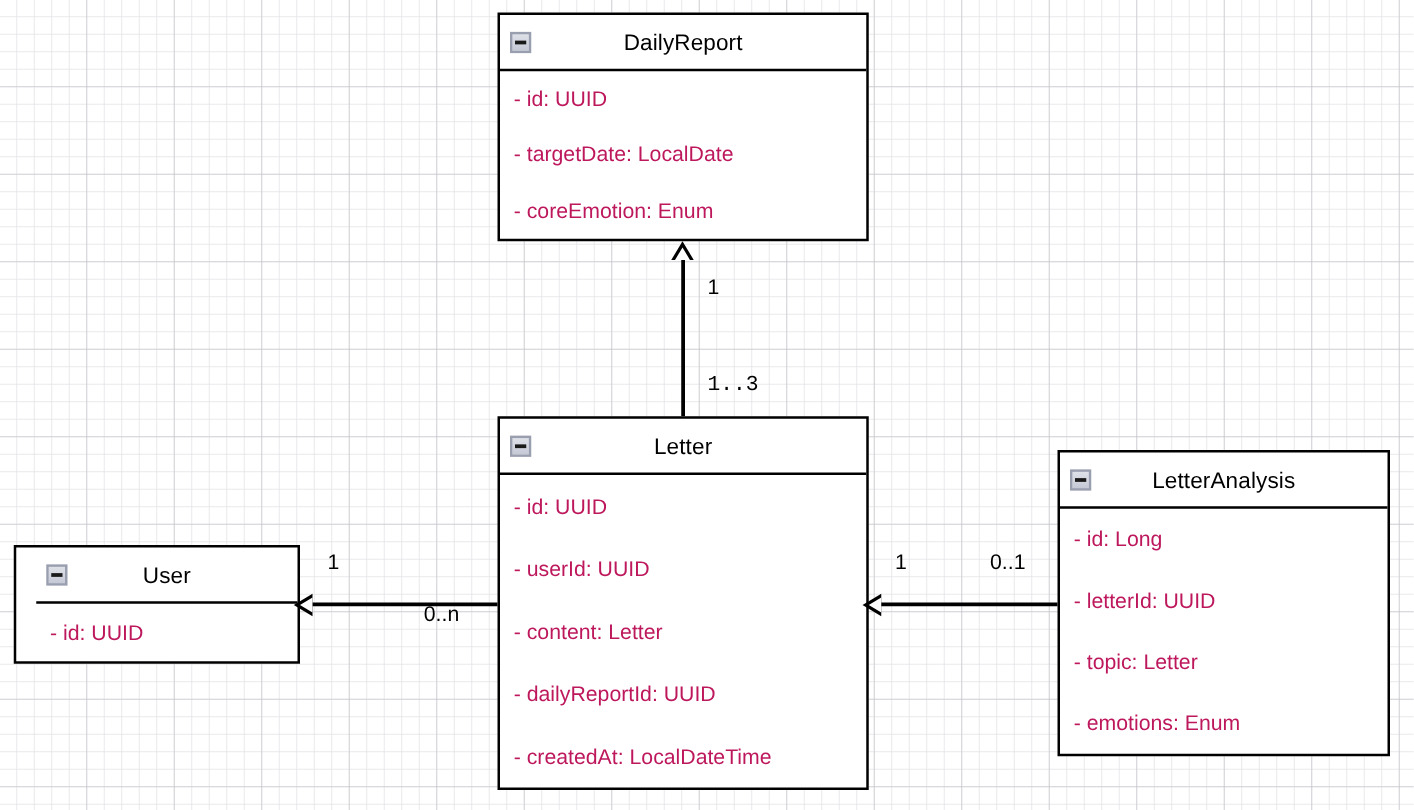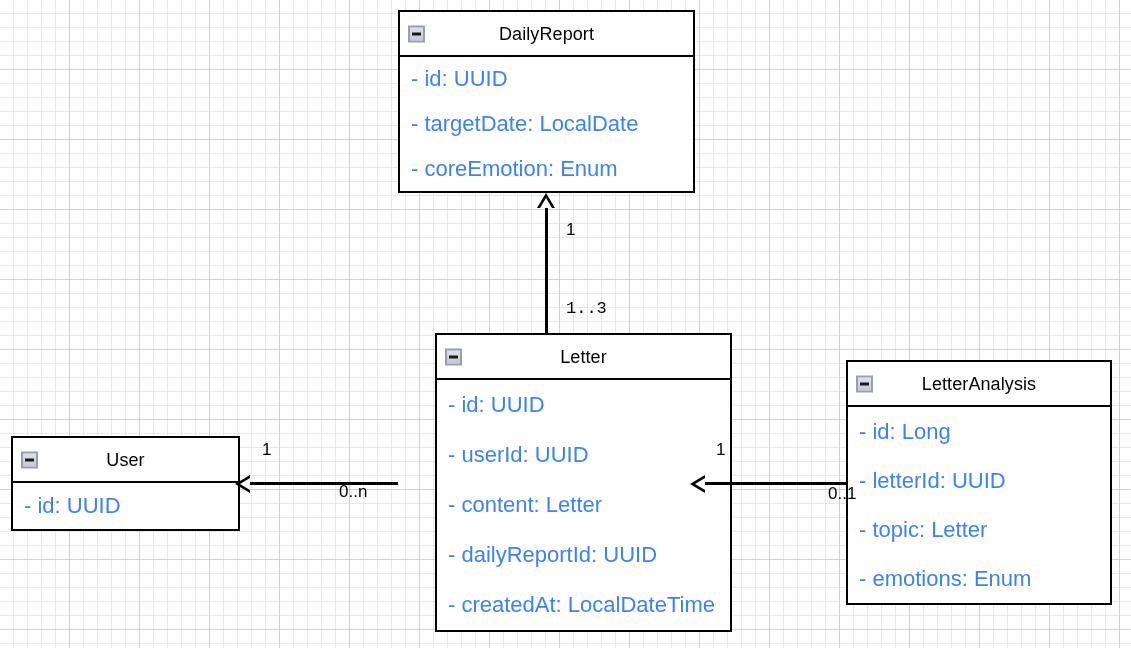--- a/index.html
+++ b/index.html
@@ -73,22 +73,22 @@
     background: #1a1a1a;
   }
   .uml-attrs {
     display: flex;
     flex-direction: column;
     justify-content: space-around;
     height: calc(100% - 45px);
     padding: 0 0 0 0;
   }
   .uml-attr {
-    font-size: 22px;
-    color: #3b82f6;
+    font-size: 17px;
+    color: #be185d;
     padding-left: 11px;
     line-height: 1;
     white-space: nowrap;
   }
 
   
   .edge-line {
     position: absolute;
     background: #000000;
   }
@@ -147,21 +147,21 @@
       </span>
       <span class="uml-title">DailyReport</span>
     </div>
     <div class="uml-attrs">
       <div class="uml-attr">- id: UUID</div>
       <div class="uml-attr">- targetDate: LocalDate</div>
       <div class="uml-attr">- coreEmotion: Enum</div>
     </div>
   </div>
 
-  <div class="uml-class" style="left:398px; top:333px; width:297px; height:299px;margin-left:37px;">
+  <div class="uml-class" style="left:398px; top:333px; width:297px; height:299px;">
     <div class="uml-header">
       <span class="collapse-icon">
         <span class="bar"></span>
       </span>
       <span class="uml-title">Letter</span>
     </div>
     <div class="uml-attrs">
       <div class="uml-attr">- id: UUID</div>
       <div class="uml-attr">- userId: UUID</div>
       <div class="uml-attr">- content: Letter</div>
@@ -178,21 +178,21 @@
       <span class="uml-title">LetterAnalysis</span>
     </div>
     <div class="uml-attrs">
       <div class="uml-attr">- id: Long</div>
       <div class="uml-attr">- letterId: UUID</div>
       <div class="uml-attr">- topic: Letter</div>
       <div class="uml-attr">- emotions: Enum</div>
     </div>
   </div>
 
-  <div class="uml-class" style="left:11px; top:436px; width:229px; height:95px;">
+  <div class="uml-class" style="left:11px; top:436px; width:229px; height:95px;padding-left:16px;">
     <div class="uml-header">
       <span class="collapse-icon">
         <span class="bar"></span>
       </span>
       <span class="uml-title">User</span>
     </div>
     <div class="uml-attrs">
       <div class="uml-attr">- id: UUID</div>
     </div>
   </div>
@@ -206,15 +206,15 @@
   <div class="edge-line edge-h" style="left:240px; top:482px; width:158px;"></div>
   <div class="arrowhead arrow-left" style="left:235px; top:475px;"></div>
   <div class="arrow-notch-left" style="left:240px; top:478px;"></div>
   <div class="edge-label" style="left:262px; top:441px;">1</div>
   <div class="edge-label" style="left:339px; top:441px;margin-top:42px;">0..n</div>
 
   <div class="edge-line edge-h" style="left:695px; top:482px; width:151px;"></div>
   <div class="arrowhead arrow-left" style="left:690px; top:475px;"></div>
   <div class="arrow-notch-left" style="left:695px; top:478px;"></div>
   <div class="edge-label" style="left:716px; top:441px;">1</div>
-  <div class="edge-label" style="left:828px; top:441px;margin-top:44px;">0..1</div>
+  <div class="edge-label" style="left:792px; top:441px;">0..1</div>
 
 </div>
 
 </body></html>

